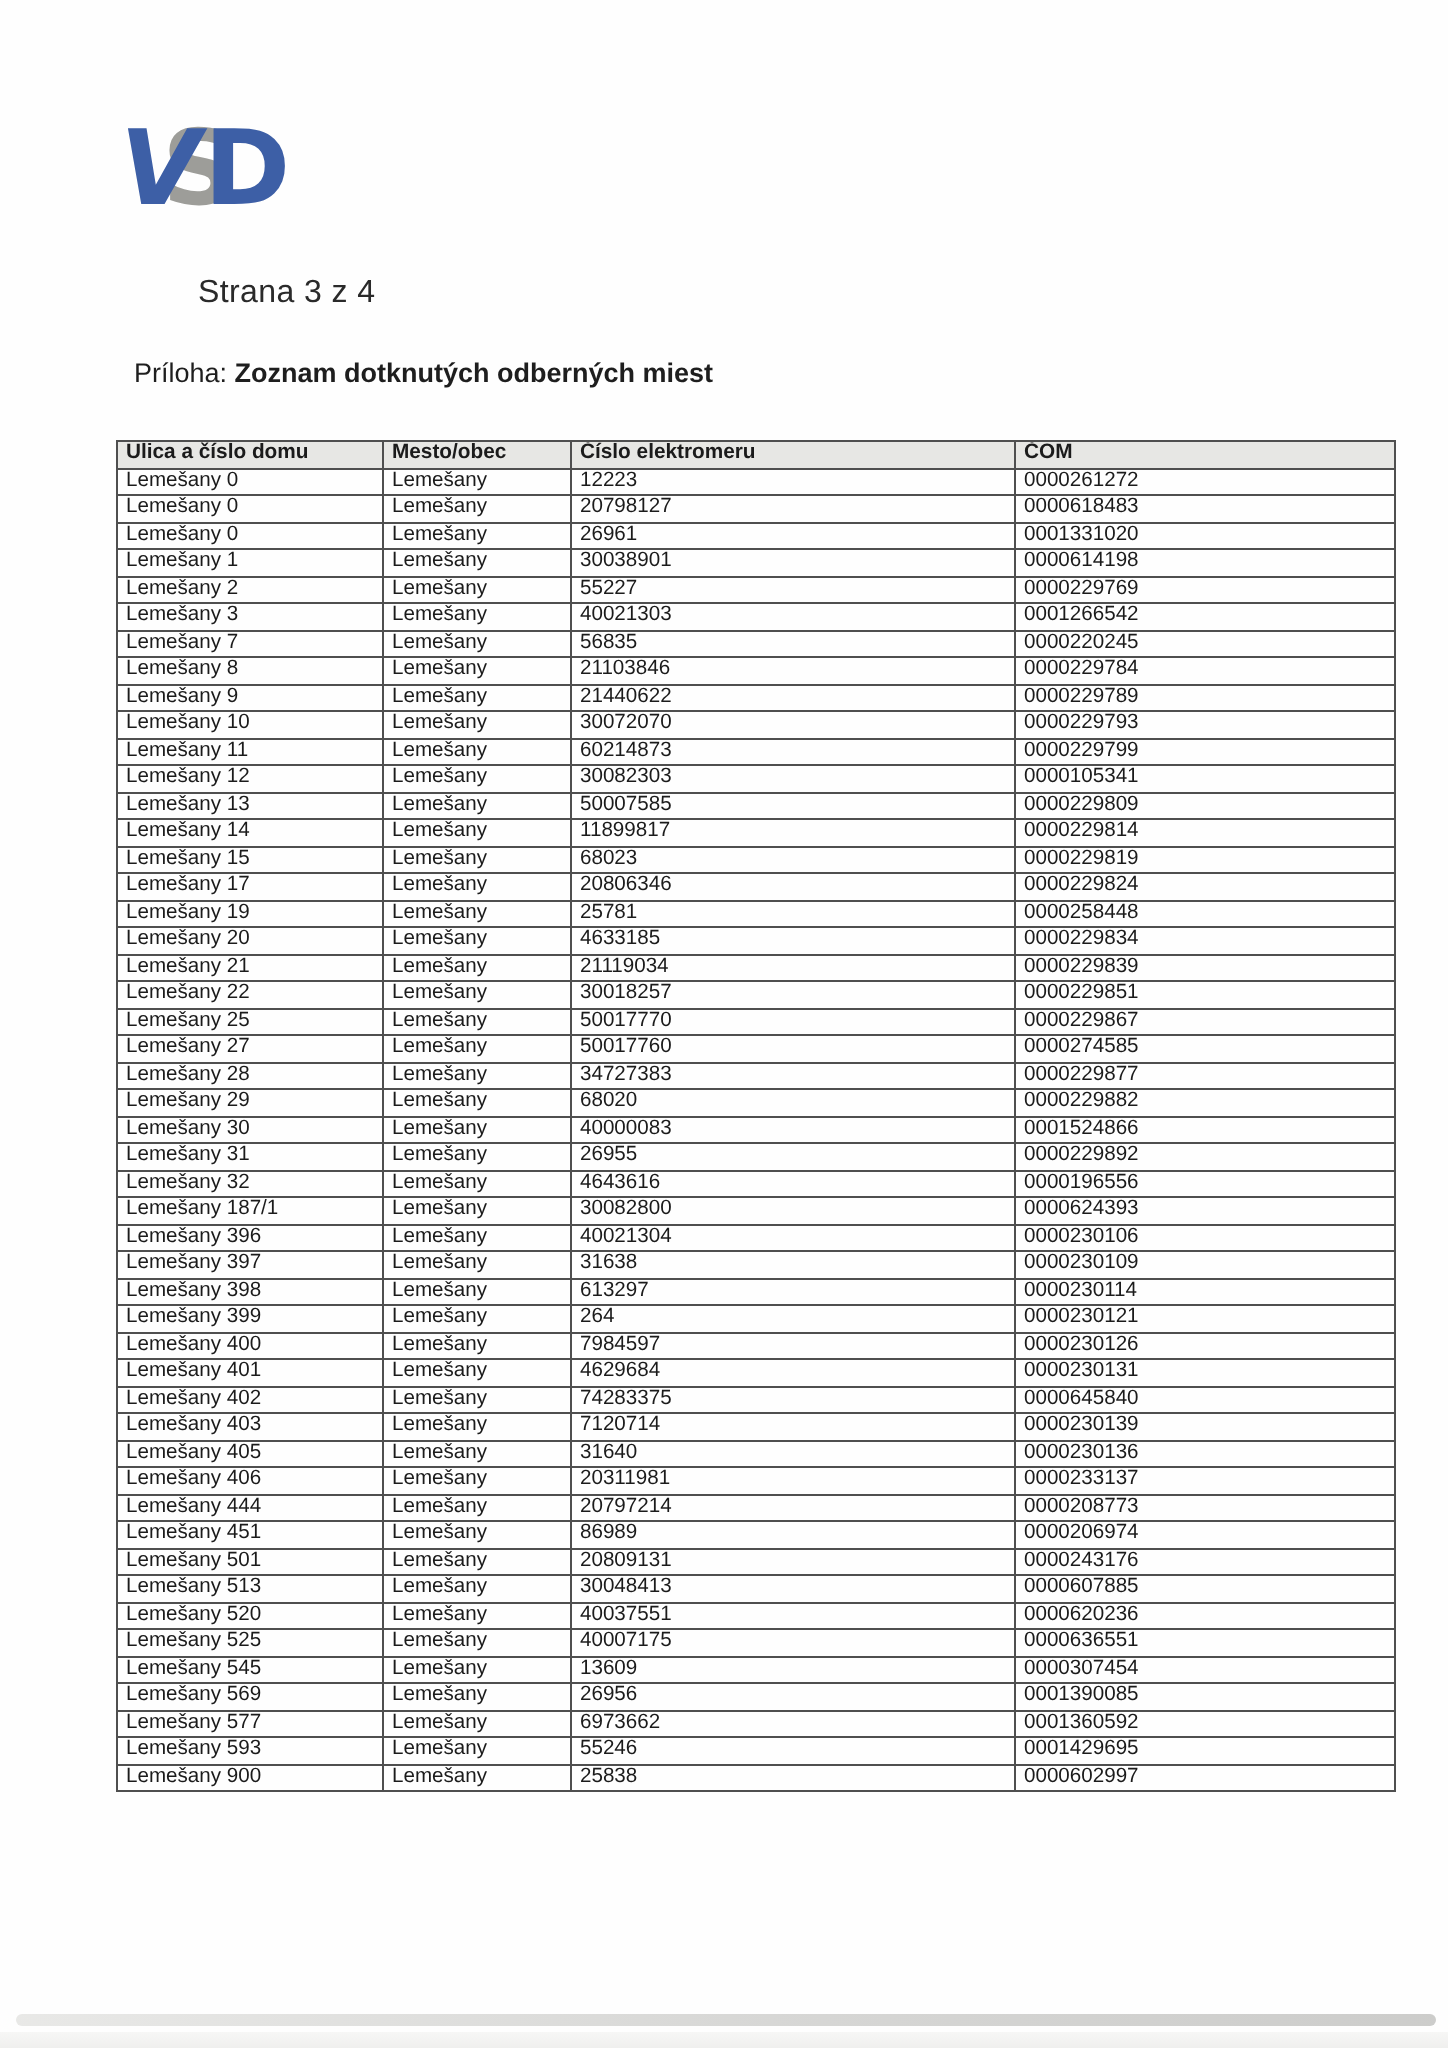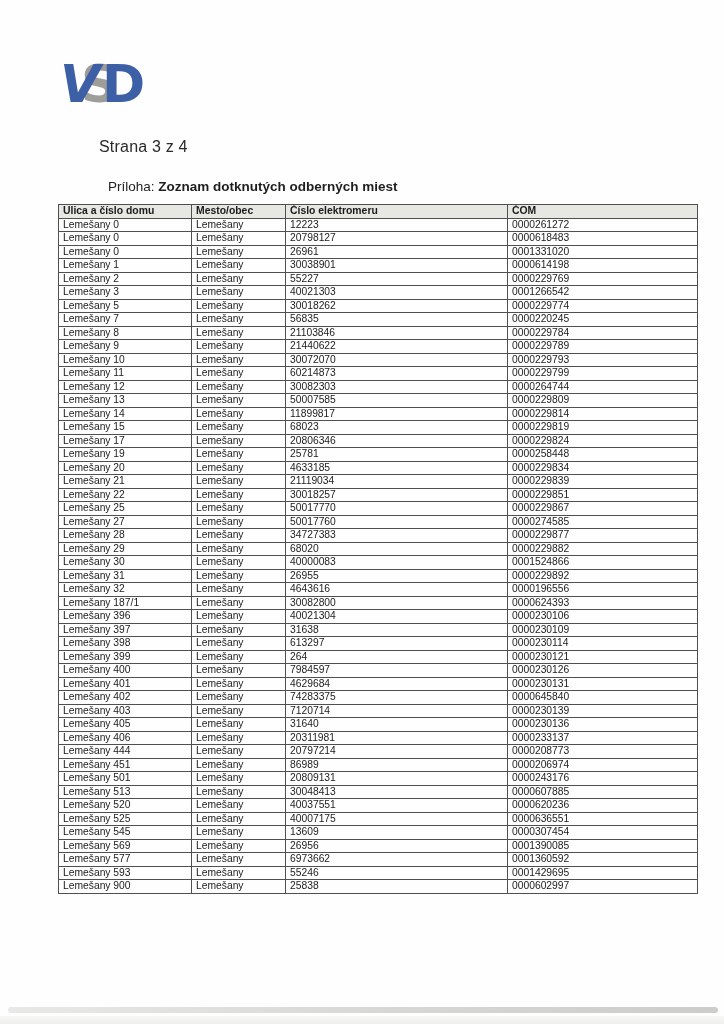--- a/index.html
+++ b/index.html
@@ -30,29 +30,28 @@
     color: #2a2a2a;
     letter-spacing: 0.2px;
     margin-left: 32px;
   }
   .attachment-heading {
     position: absolute;
     left: 67px;
     top: 179px;
     font-size: 13.5px;
     color: #1e1e1e;
-    margin-left: 41px;
   }
   .attachment-heading .title-bold {
     font-weight: bold;
   }
   table.data-table {
     position: absolute;
     left: 58px;
-    top: 204px;
+    top: 220px;
     width: 639px;
     border-collapse: collapse;
     table-layout: fixed;
     font-size: 10.3px;
     color: #1b1b1b;
   }
   table.data-table th, table.data-table td {
     border: 1px solid #4f4f4f;
     height: 13.5px;
     line-height: 12px;
@@ -157,26 +156,20 @@
           <td>55227</td>
           <td>0000229769</td>
         </tr>
         <tr>
           <td>Lemešany 3</td>
           <td>Lemešany</td>
           <td>40021303</td>
           <td>0001266542</td>
         </tr>
         <tr>
-          <td>Lemešany 5</td>
-          <td>Lemešany</td>
-          <td>30018262</td>
-          <td>0000229774</td>
-        </tr>
-        <tr>
           <td>Lemešany 7</td>
           <td>Lemešany</td>
           <td>56835</td>
           <td>0000220245</td>
         </tr>
         <tr>
           <td>Lemešany 8</td>
           <td>Lemešany</td>
           <td>21103846</td>
           <td>0000229784</td>
@@ -196,21 +189,21 @@
         <tr>
           <td>Lemešany 11</td>
           <td>Lemešany</td>
           <td>60214873</td>
           <td>0000229799</td>
         </tr>
         <tr>
           <td>Lemešany 12</td>
           <td>Lemešany</td>
           <td>30082303</td>
-          <td>0000264744</td>
+          <td>0000105341</td>
         </tr>
         <tr>
           <td>Lemešany 13</td>
           <td>Lemešany</td>
           <td>50007585</td>
           <td>0000229809</td>
         </tr>
         <tr>
           <td>Lemešany 14</td>
           <td>Lemešany</td>

